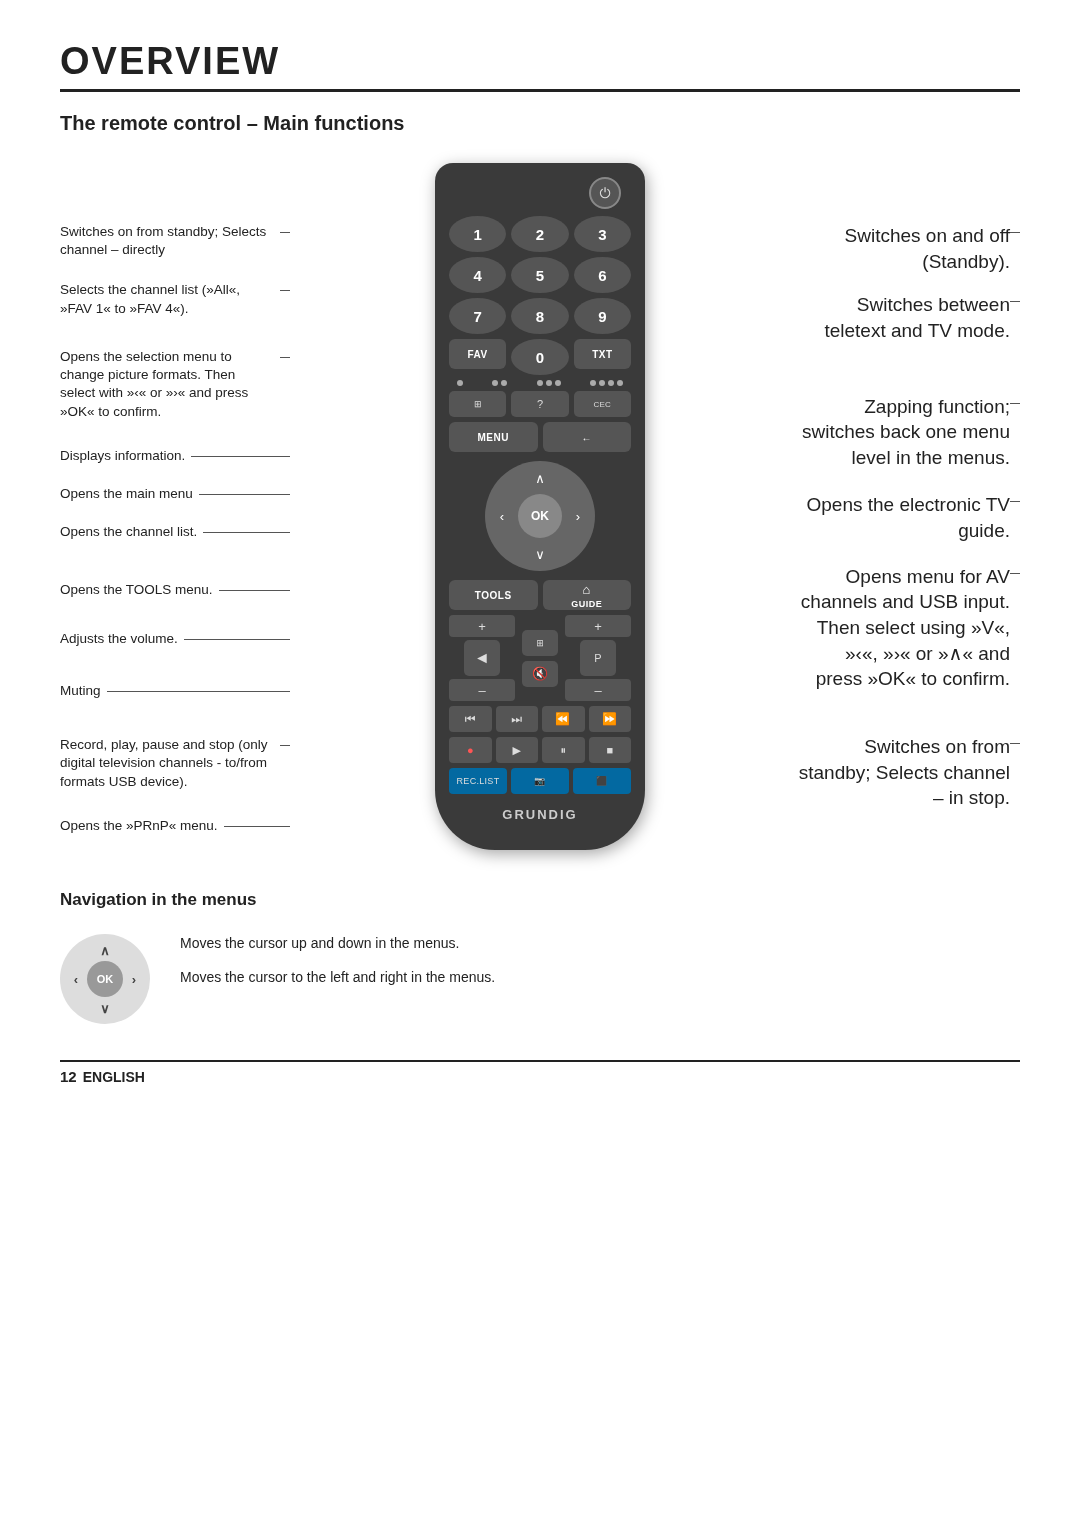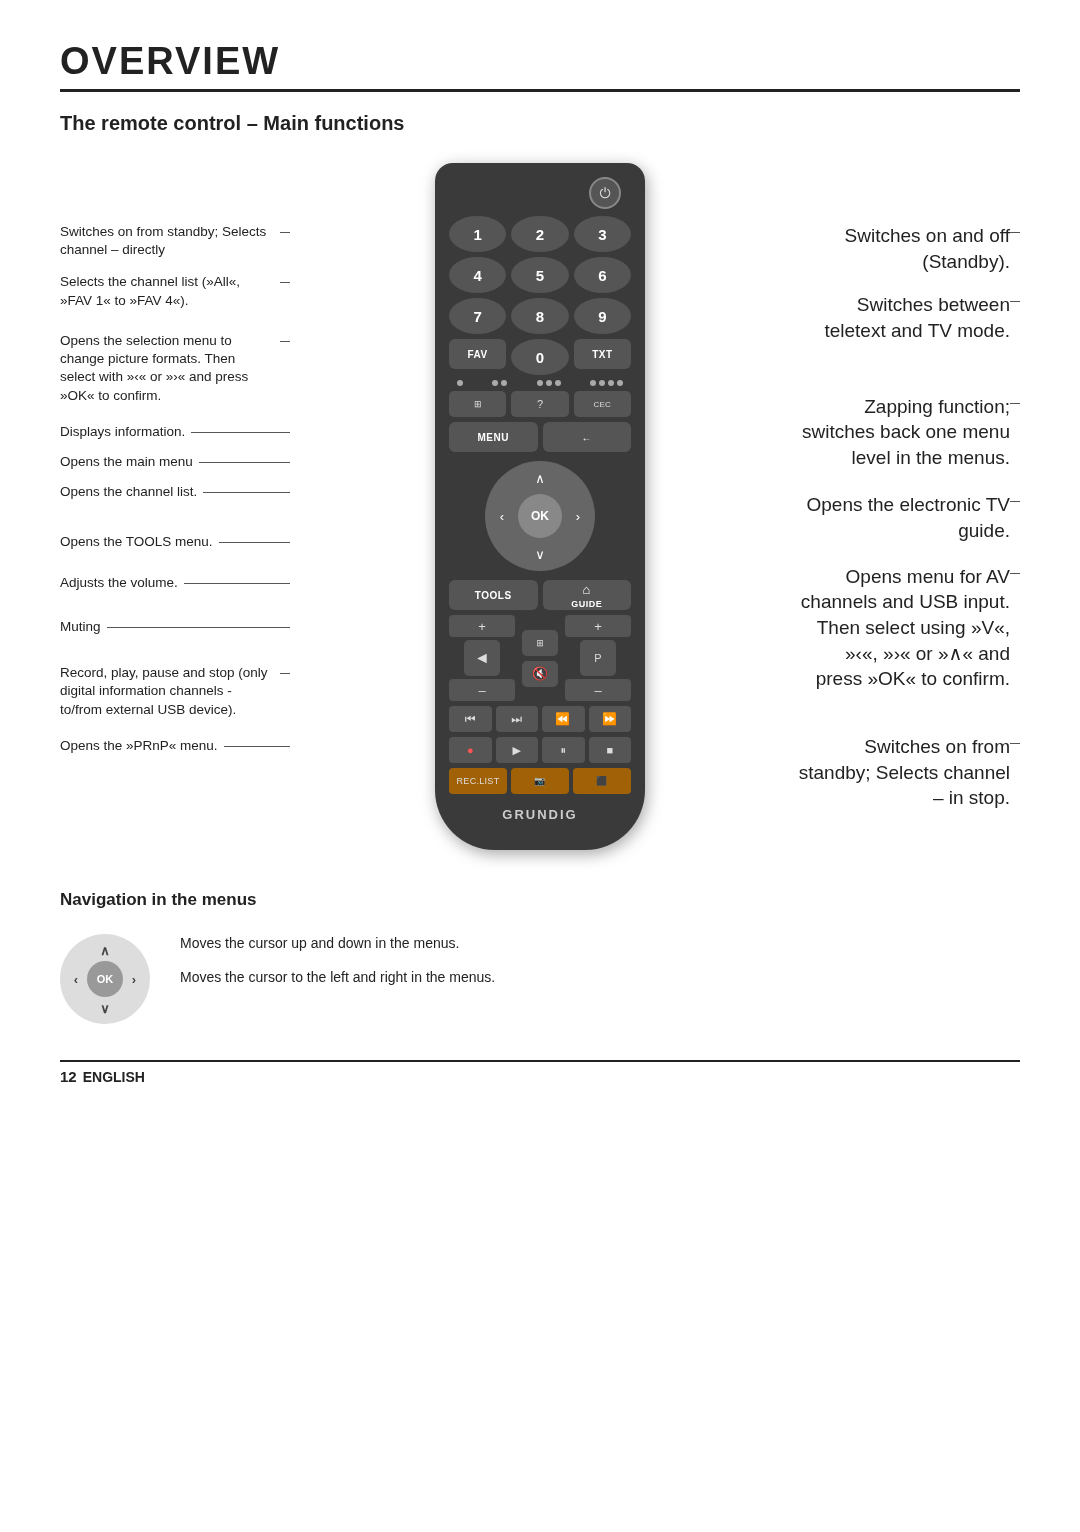--- a/index.html
+++ b/index.html
@@ -37,21 +37,21 @@
       justify-content: space-between;
       align-items: flex-start;
       margin-bottom: 40px;
       position: relative;
     }
 
     .left-labels {
       width: 230px;
       display: flex;
       flex-direction: column;
-      gap: 0px;
+      gap: 8px;
       font-size: 13.5px;
       padding-top: 60px;
     }
 
     .right-labels {
       width: 230px;
       display: flex;
       flex-direction: column;
       gap: 0px;
       font-size: 19px;
@@ -392,21 +392,21 @@
     
     .remote-rec-row {
       display: grid;
       grid-template-columns: repeat(3, 1fr);
       gap: 4px;
       width: 100%;
     }
 
     .btn-rec {
       height: 26px;
-      background: #a16207;
+      background: #0369a1;
       border: none;
       border-radius: 4px;
       color: #ddd;
       font-size: 9px;
       cursor: pointer;
       display: flex;
       align-items: center;
       justify-content: center;
       letter-spacing: 0.3px;
     }
@@ -563,21 +563,21 @@
       <span class="label-text">Adjusts the volume.</span>
       <span class="label-line"></span>
     </div>
 
     <div class="label-item" style="margin-bottom:28px;">
       <span class="label-text">Muting</span>
       <span class="label-line"></span>
     </div>
 
     <div class="label-item" style="margin-bottom:18px;">
-      <span class="label-text">Record, play, pause and stop (only digital information channels - to/from external USB device).</span>
+      <span class="label-text">Record, play, pause and stop (only digital television channels - to/from formats USB device).</span>
       <span class="label-line"></span>
     </div>
 
     <div class="label-item" style="margin-bottom:4px;">
       <span class="label-text">Opens the »PRnP« menu.</span>
       <span class="label-line"></span>
     </div>
 
   </div>
 

